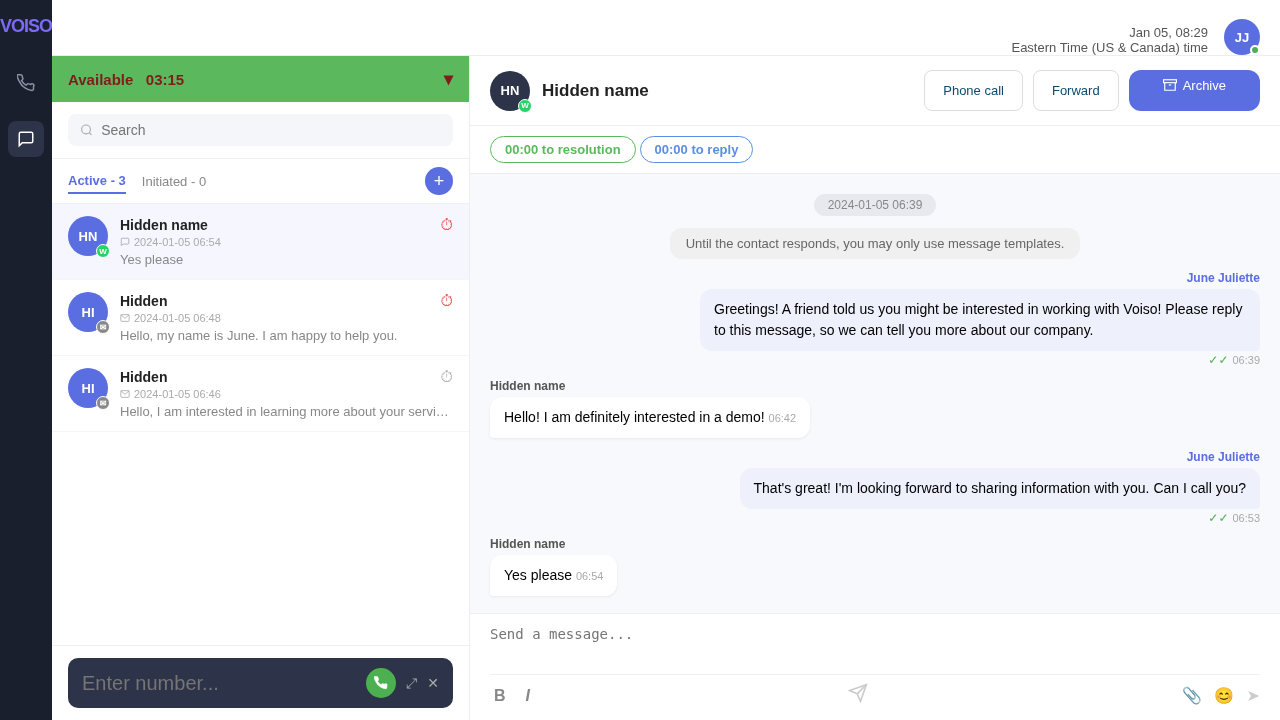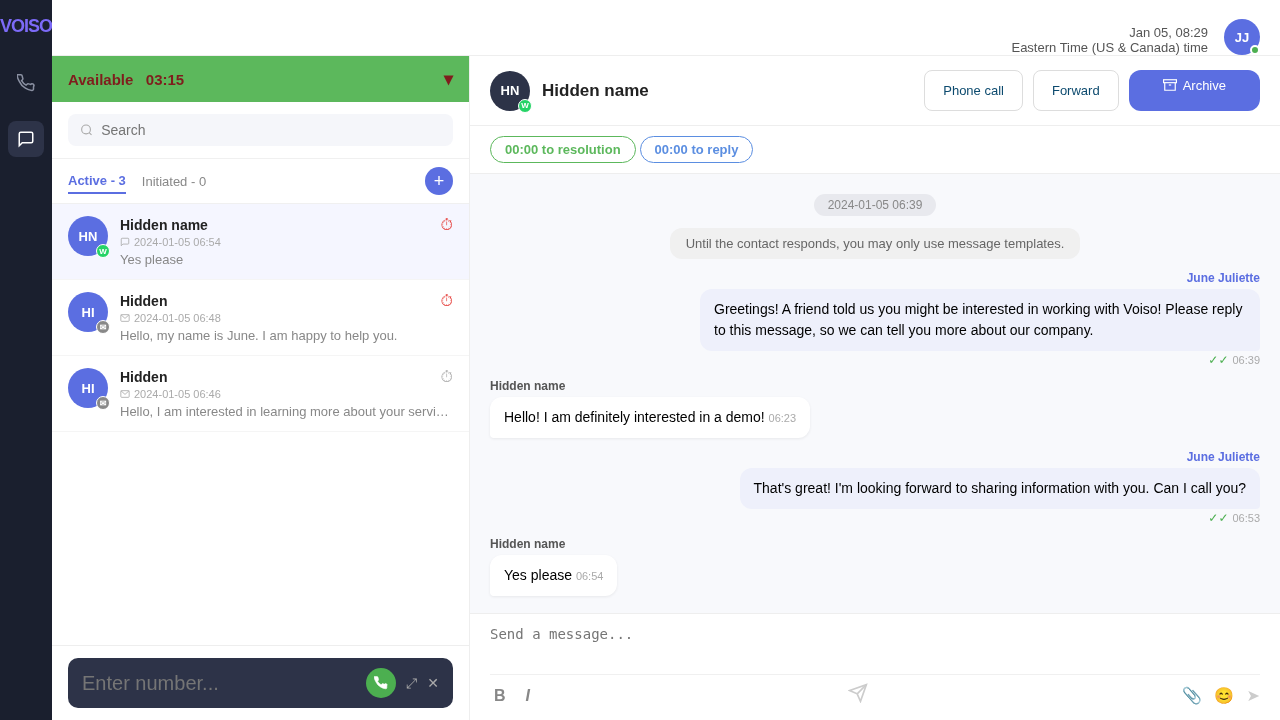--- a/index.html
+++ b/index.html
@@ -501,21 +501,21 @@
           </div>
           <div class="msg-meta">
             <span class="double-check">✓✓</span>
             <span class="msg-time">06:39</span>
           </div>
         </div>
 
         <div class="msg-bubble-wrap incoming">
           <div class="msg-sender" style="color:#555;">Hidden name</div>
           <div class="msg-bubble incoming">
-            Hello! I am definitely interested in a demo! <span class="msg-time">06:23</span>
+            Hello! I am definitely interested in a demo! <span class="msg-time">06:42</span>
           </div>
         </div>
 
         <div class="msg-bubble-wrap outgoing">
           <div class="msg-sender">June Juliette</div>
           <div class="msg-bubble outgoing">
             That's great! I'm looking forward to sharing information with you. Can I call you?
           </div>
           <div class="msg-meta">
             <span class="double-check">✓✓</span>

